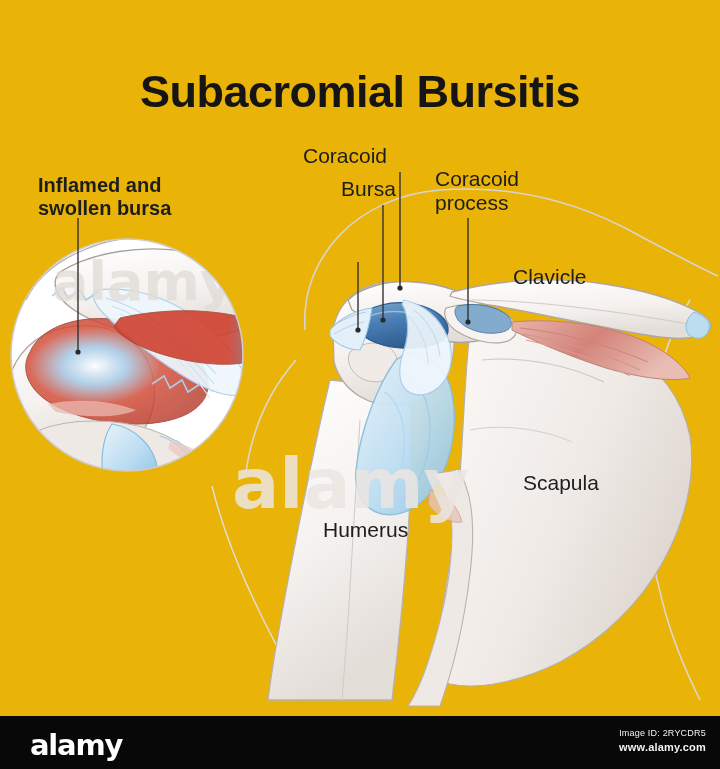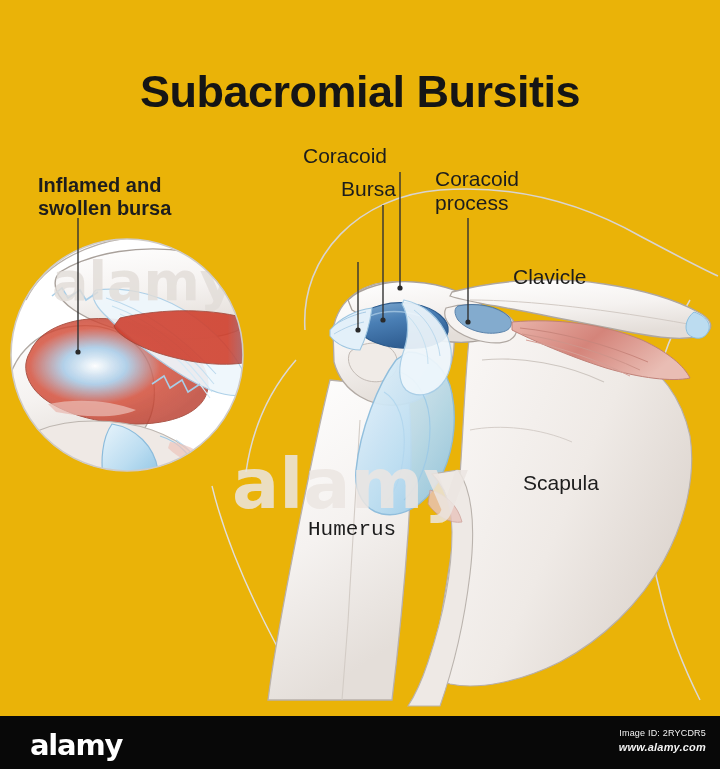--- a/index.html
+++ b/index.html
@@ -54,21 +54,21 @@
     font-size: 20px;
     line-height: 23px;
   }
   .lbl-inflamed   { left: 38px;  top: 174px; text-align: left; width: 170px; }
   .lbl-acromion   { left: 303px; top: 144px; }
   .lbl-bursa      { left: 341px; top: 177px; }
   .lbl-supraspin  { left: 219px; top: 211px; text-align: right; width: 154px; }
   .lbl-coracoid   { left: 435px; top: 167px; }
   .lbl-clavicle   { left: 513px; top: 265px; }
   .lbl-scapula    { left: 523px; top: 471px; }
-  .lbl-humerus    { left: 308px; top: 518px; font-family: Liberation Mono, monospace; }
+  .lbl-humerus    { left: 323px; top: 518px; }
 
   
   #footer {
     position: absolute;
     left: 0;
     top: 716px;
     width: 720px;
     height: 53px;
     background: #080808;
   }
@@ -79,34 +79,33 @@
     color: #ffffff;
     font-size: 29px;
     font-weight: bold;
     letter-spacing: -1.2px;
     font-family: "DejaVu Sans", sans-serif;
   }
   #footer-right {
     position: absolute;
     right: 14px;
     top: 11px;
-    text-align: right;
+    text-align: center;
     color: #f2f2f2;
   }
   #image-id {
     font-size: 9px;
     line-height: 13px;
     letter-spacing: 0.2px;
   }
   #footer-url {
     font-size: 11px;
     font-weight: bold;
     line-height: 15px;
     letter-spacing: 0.2px;
-    font-style: italic;
   }
 </style>
 </head>
 <body>
 
 <div id="page">
 
   <div id="title">Subacromial Bursitis</div>
 
   <svg id="art" viewBox="0 0 720 716">

